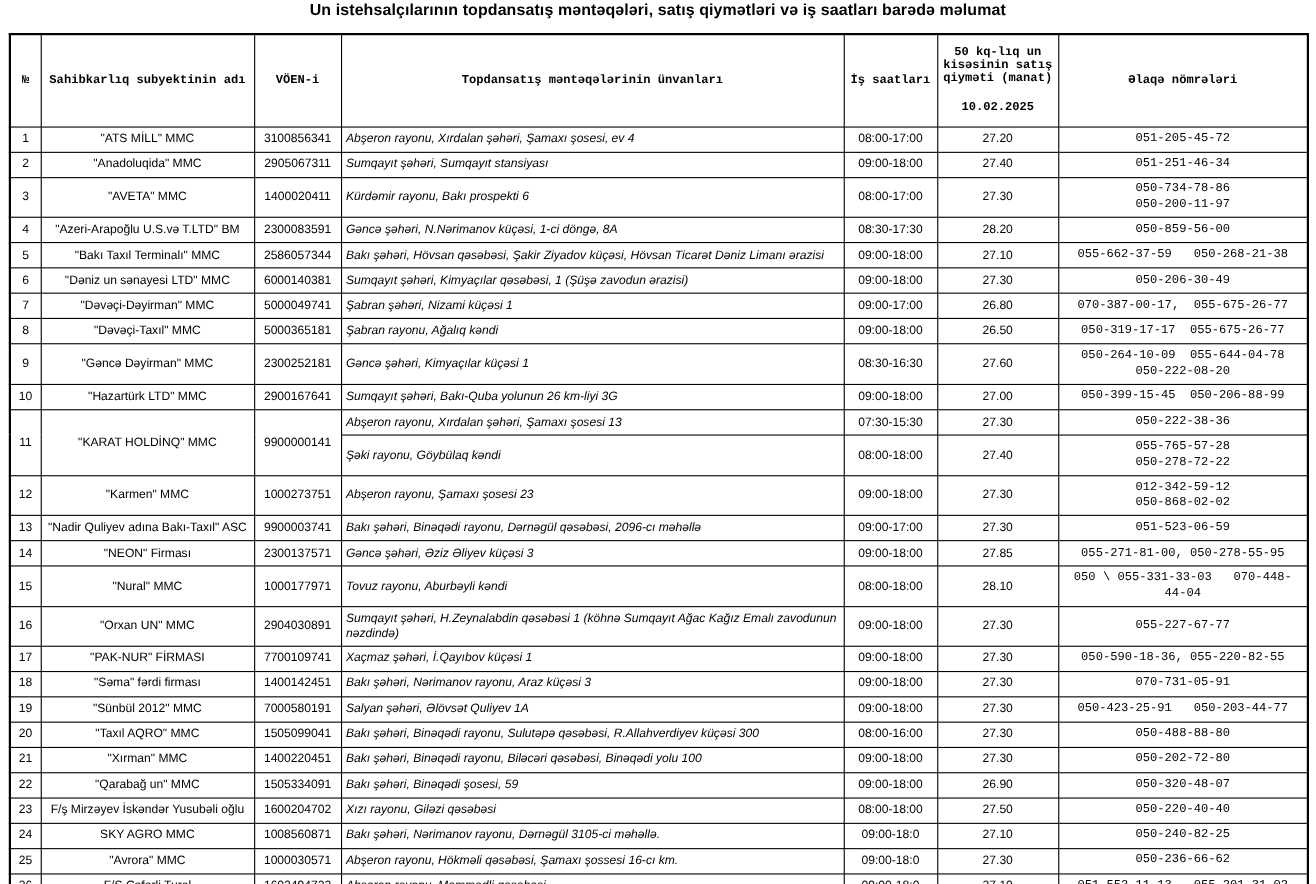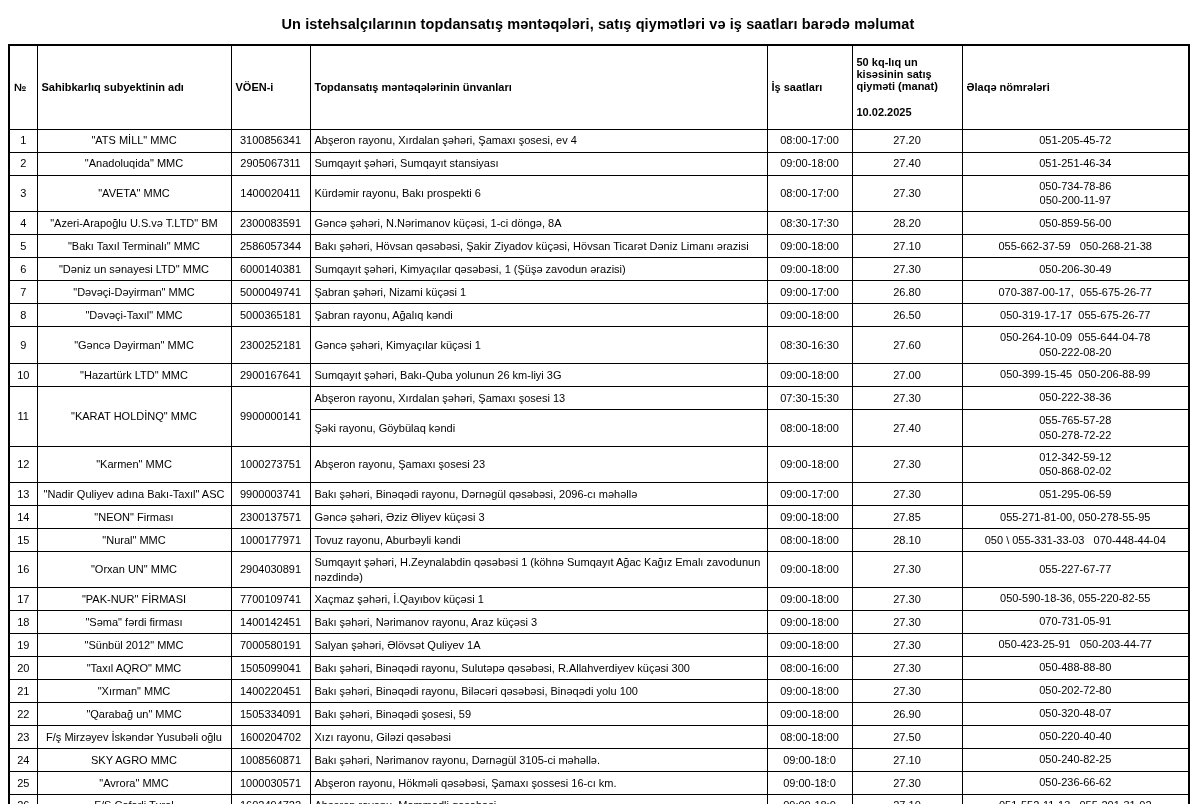--- a/index.html
+++ b/index.html
@@ -7,21 +7,21 @@
     padding: 0;
     background: #ffffff;
     font-family: "Liberation Sans", sans-serif;
     color: #000;
   }
   .page {
     width: 1196px;
     height: 804px;
     background: #fff;
     box-sizing: border-box;
-    padding-top: 16px;
+    padding-top: 2px;
   }
   .title {
     text-align: center;
     font-size: 14.5px;
     font-weight: bold;
     margin: 0 0 12px 0;
     letter-spacing: 0.1px;
   }
   table.main {
     border-collapse: collapse;
@@ -33,26 +33,27 @@
   table.main th, table.main td {
     border: 1px solid #000;
     font-size: 11px;
     padding: 3px 4px;
     vertical-align: middle;
     box-sizing: border-box;
     overflow: hidden;
   }
   table.main thead th {
     font-weight: bold;
-    text-align: left;
+    text-align: center;
     height: 84px;
+    font-family: Liberation Mono, monospace;
   }
   td.c { text-align: center; }
-  td.l { text-align: left; }
-  td.pre { white-space: pre-wrap; line-height: 1.35; }
+  td.l { text-align: left; font-style: italic; }
+  td.pre { white-space: pre-wrap; line-height: 1.35; font-family: Liberation Mono, monospace; }
   .price-date { margin-top: 14px; }
   tbody td { height: 23px; line-height: 1.3; }
 </style>
 </head>
 <body>
 
 <div class="page">
   <h1 class="title">Un istehsalçılarının topdansatış məntəqələri, satış qiymətləri və iş saatları barədə məlumat</h1>
 
   <table class="main">
@@ -198,21 +199,21 @@
           <td class="c pre">012-342-59-12
 050-868-02-02</td>
         </tr>
         <tr>
           <td class="c">13</td>
           <td class="c">"Nadir Quliyev adına Bakı-Taxıl" ASC</td>
           <td class="c">9900003741</td>
           <td class="l">Bakı şəhəri, Binəqədi rayonu, Dərnəgül qəsəbəsi, 2096-cı məhəllə</td>
           <td class="c">09:00-17:00</td>
           <td class="c">27.30</td>
-          <td class="c pre">051-295-06-59</td>
+          <td class="c pre">051-523-06-59</td>
         </tr>
         <tr>
           <td class="c">14</td>
           <td class="c">"NEON" Firması</td>
           <td class="c">2300137571</td>
           <td class="l">Gəncə şəhəri, Əziz Əliyev küçəsi 3</td>
           <td class="c">09:00-18:00</td>
           <td class="c">27.85</td>
           <td class="c pre">055-271-81-00, 050-278-55-95</td>
         </tr>

